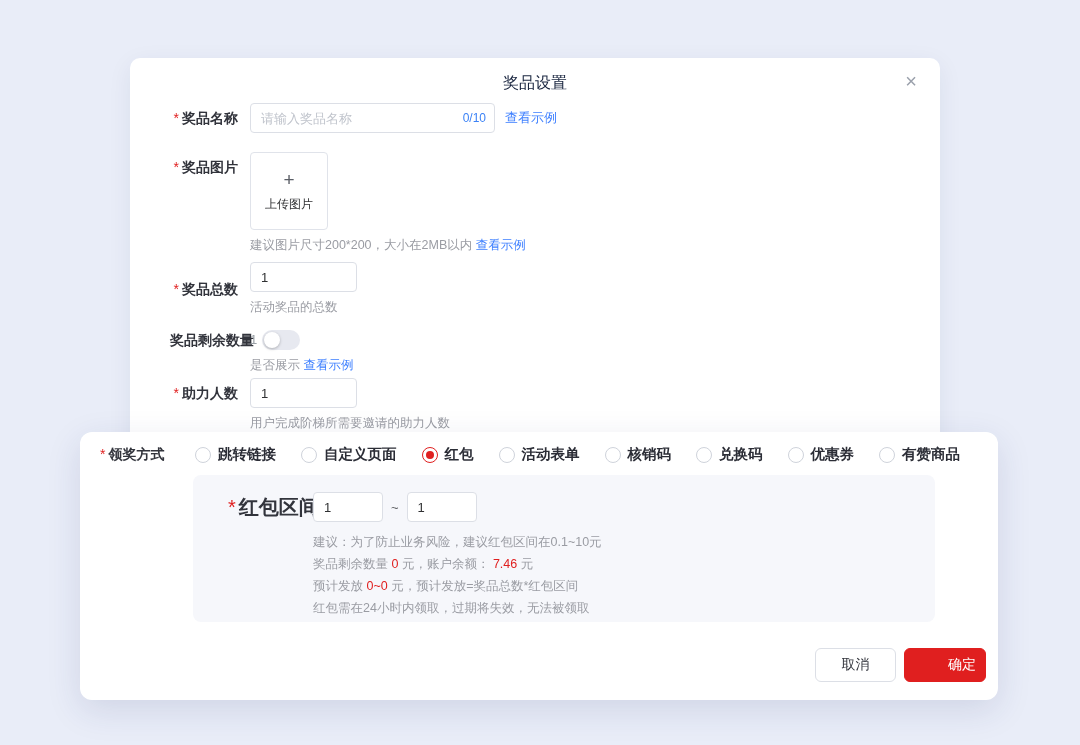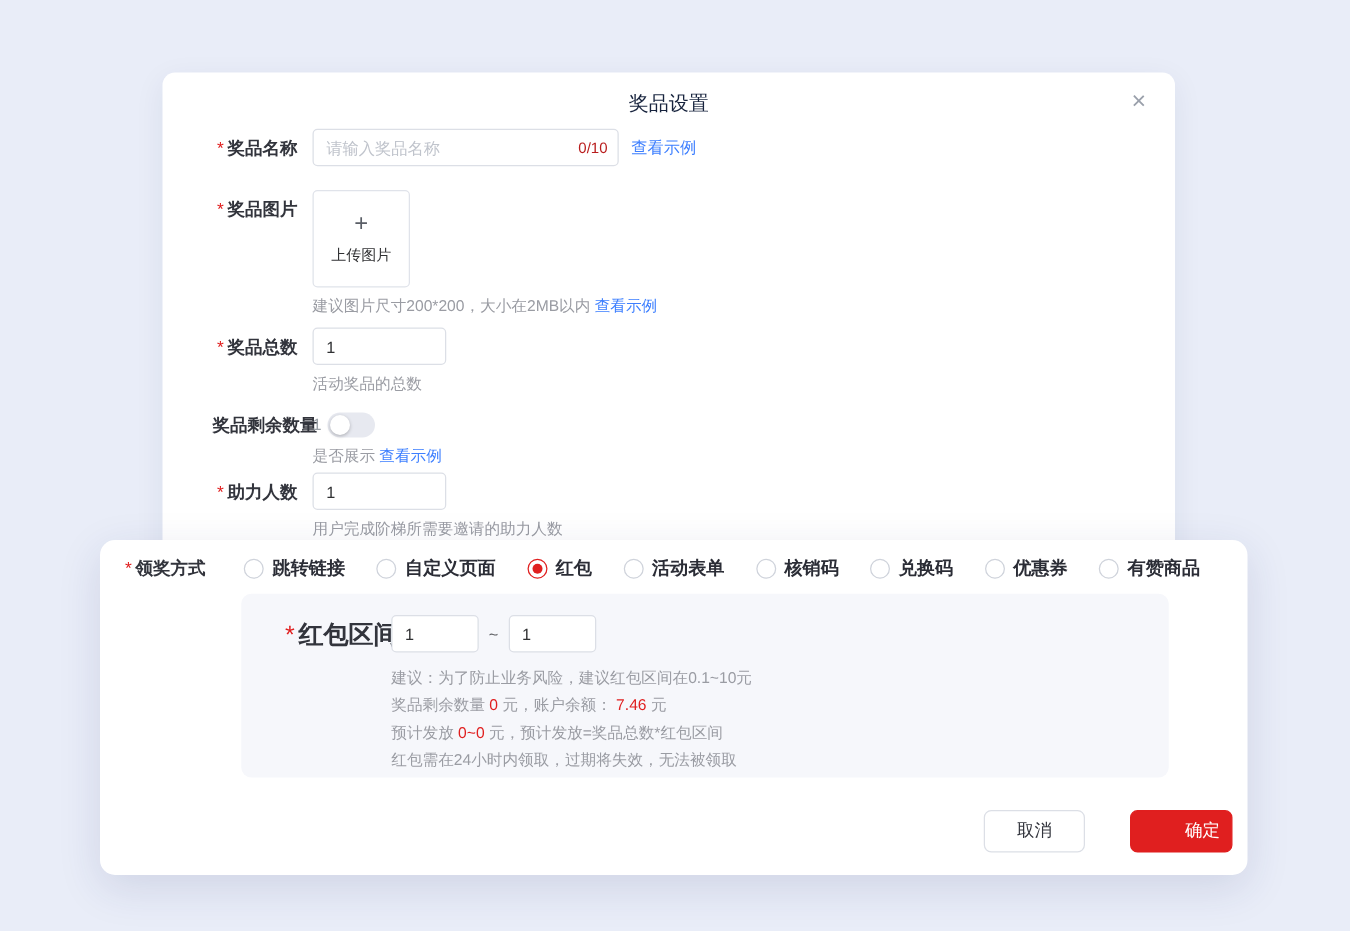--- a/index.html
+++ b/index.html
@@ -34,21 +34,21 @@
   .hline { display:flex; align-items:center; }
   input.txt {
     height:30px; border:1px solid #dcdfe6; border-radius:4px;
     padding:0 10px; font-size:13px; color:#303133; outline:none;
     font-family:"Liberation Sans","DejaVu Sans",sans-serif; background:#fff;
   }
   input.txt::placeholder { color:#c0c4cc; }
   .input-wrap { position:relative; }
   .counter {
     position:absolute; right:9px; top:0; line-height:30px;
-    font-size:12px; color:#b91c1c;
+    font-size:12px; color:#3b82f6;
   }
   .link { color:#3d7fff; font-size:12.5px; cursor:pointer; text-decoration:none; }
   .link-after { margin-left:10px; line-height:30px; font-size:13px; }
   .hint { font-size:12.5px; color:#9a9ca3; margin-top:7px; line-height:16px; }
   .upload-box {
     width:78px; height:78px; border:1px solid #e0e3ea; border-radius:4px;
     display:flex; flex-direction:column; align-items:center; justify-content:center;
     cursor:pointer; background:#fff;
   }
   .plus { font-size:19px; color:#5a5e66; line-height:20px; }
@@ -91,21 +91,20 @@
   .rp-label { font-size:20px; font-weight:bold; color:#32343c; width:85px; white-space:nowrap; }
   .tilde { margin:0 8px; color:#606266; font-size:13px; }
   .rp-hints { margin:9px 0 0 120px; }
   .rp-hints .line { font-size:12.5px; color:#9a9ca3; line-height:22px; }
   .red { color:#e01f1f; }
 
   .footer { position:absolute; right:12px; bottom:18px; display:flex; gap:8px; }
   .btn {
     height:34px; border-radius:6px; font-size:14px; cursor:pointer;
     font-family:"Liberation Sans","DejaVu Sans",sans-serif;
-    margin-left:28px;
   }
   .btn-cancel { width:81px; background:#fff; border:1px solid #dcdfe6; color:#32343c; }
   .btn-confirm { width:82px; background:#e01f1f; border:1px solid #e01f1f; color:#fff;padding-left:34px; }
 </style>
 </head>
 <body>
 
 <div class="dialog">
   <div class="dialog-header">
     <span class="dialog-title">奖品设置</span>
@@ -134,21 +133,21 @@
         <span class="plus">+</span>
         <span class="upload-text">上传图片</span>
       </div>
       <div class="hint">
         <span>建议图片尺寸200*200，大小在2MB以内</span>
         <a class="link">查看示例</a>
       </div>
     </div>
   </div>
 
-  <div class="row" style="top:204px;">
+  <div class="row" style="top:204px;align-items:center;">
     <div class="row-label"><span class="req">*</span><span>奖品总数</span></div>
     <div class="ctl">
       <input class="txt" style="width: 107px;" value="1">
       <div class="hint">活动奖品的总数</div>
     </div>
   </div>
 
   <div class="row" style="top:272px;">
     <div class="row-label" style="line-height:20px;">奖品剩余数量</div>
     <div class="ctl">

